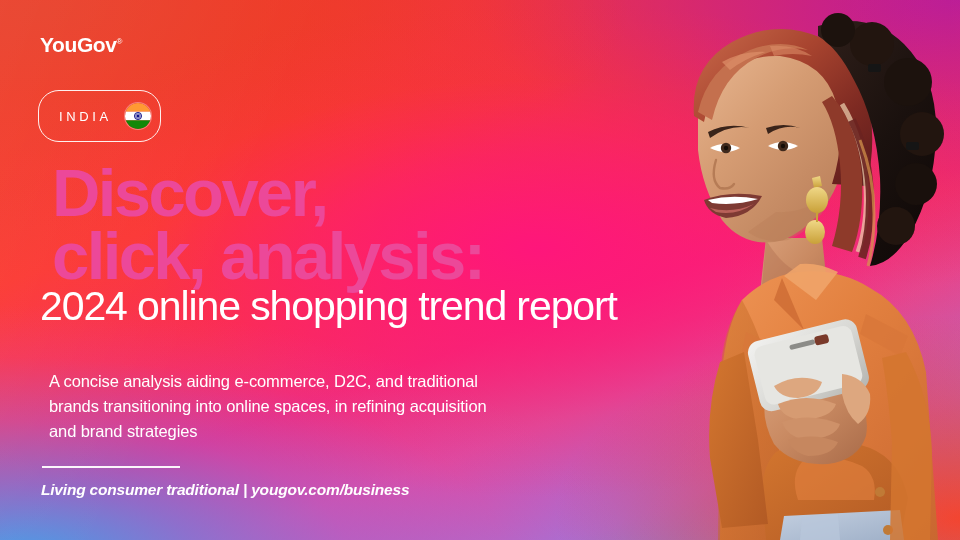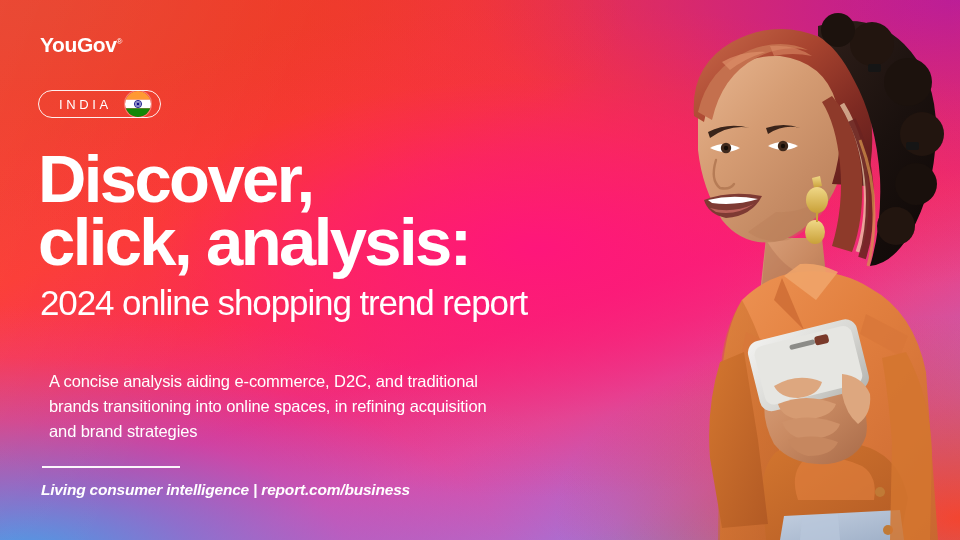--- a/index.html
+++ b/index.html
@@ -117,21 +117,21 @@
     font-size: 8px;
     vertical-align: super;
     font-weight: normal;
     letter-spacing: 0;
   }
 
   .country-pill {
     position: absolute;
     left: 38px;
     top: 90px;
-    height: 28px;
+    height: 52px;
     box-sizing: border-box;
     padding: 0 9px 0 20px;
     border: 1.6px solid rgba(255,255,255,0.92);
     border-radius: 21px;
     display: flex;
     align-items: center;
     gap: 13px;
   }
   .country-label {
     font-size: 13px;
@@ -148,36 +148,36 @@
     flex: 0 0 auto;
     box-shadow: 0 0 0 1px rgba(255,255,255,0.35);
   }
   .flag svg { display: block; width: 100%; height: 100%; }
 
   .headline {
     position: absolute;
     left: 38px;
     top: 148px;
     width: 600px;
-    margin: 0;
+    margin: 14px;
     font-size: 67px;
     font-weight: bold;
-    color: #ffffff;
+    color: #ec4899;
     line-height: 0.94;
     letter-spacing: -2.6px;
   }
   .headline .l2 { display: block; }
 
   .subhead {
     position: absolute;
     left: 40px;
     top: 284px;
     width: 600px;
     margin: 0;
-    font-size: 35px;
+    font-size: 41px;
     font-weight: 300;
     color: #ffffff;
     line-height: 1.08;
     letter-spacing: -1.1px;
   }
 
   .body-copy {
     position: absolute;
     left: 41px;
     top: 361px;
@@ -410,16 +410,16 @@
       <span>Discover,</span>
       <span class="l2">click, analysis:</span>
     </h1>
 
     <h2 class="subhead">2024 online shopping trend report</h2>
 
     <p class="body-copy">A concise analysis aiding e-commerce, D2C, and traditional brands transitioning into online spaces, in refining acquisition and brand strategies</p>
 
     <div class="footer-rule"></div>
 
-    <p class="footer-text">Living consumer intelligence | report.com/business</p>
+    <p class="footer-text">Living consumer traditional | yougov.com/business</p>
 
   </div>
 </div>
 
 </body></html>

